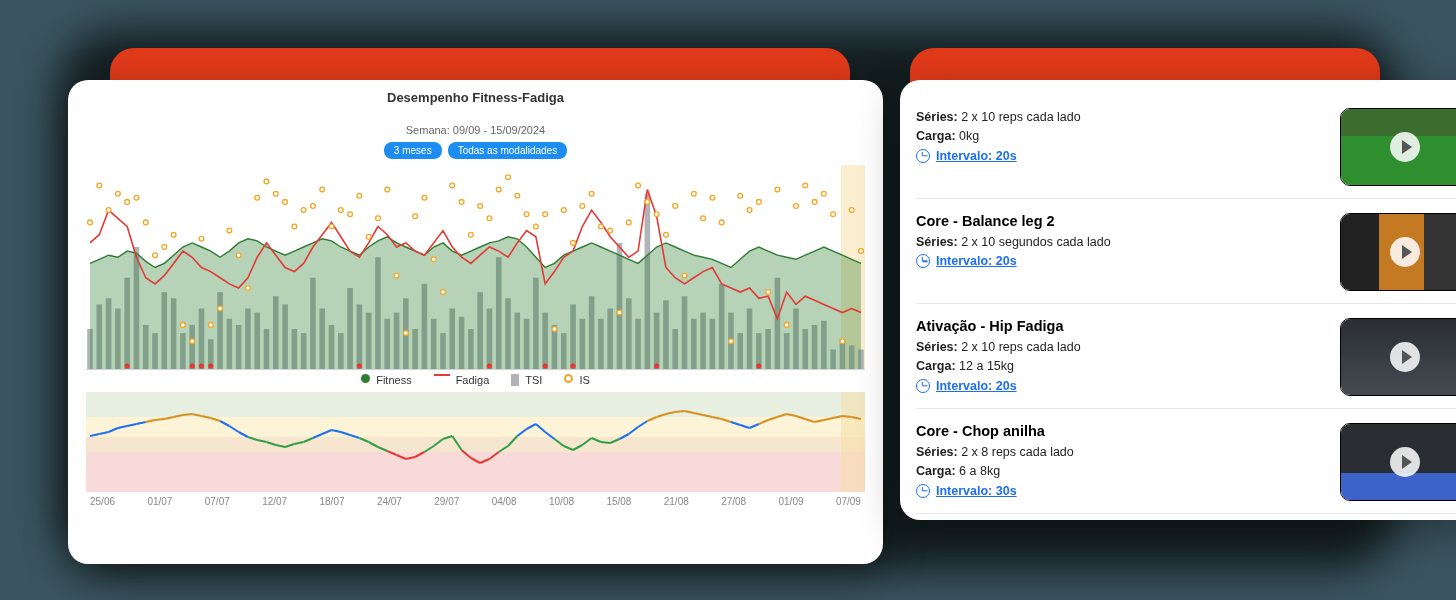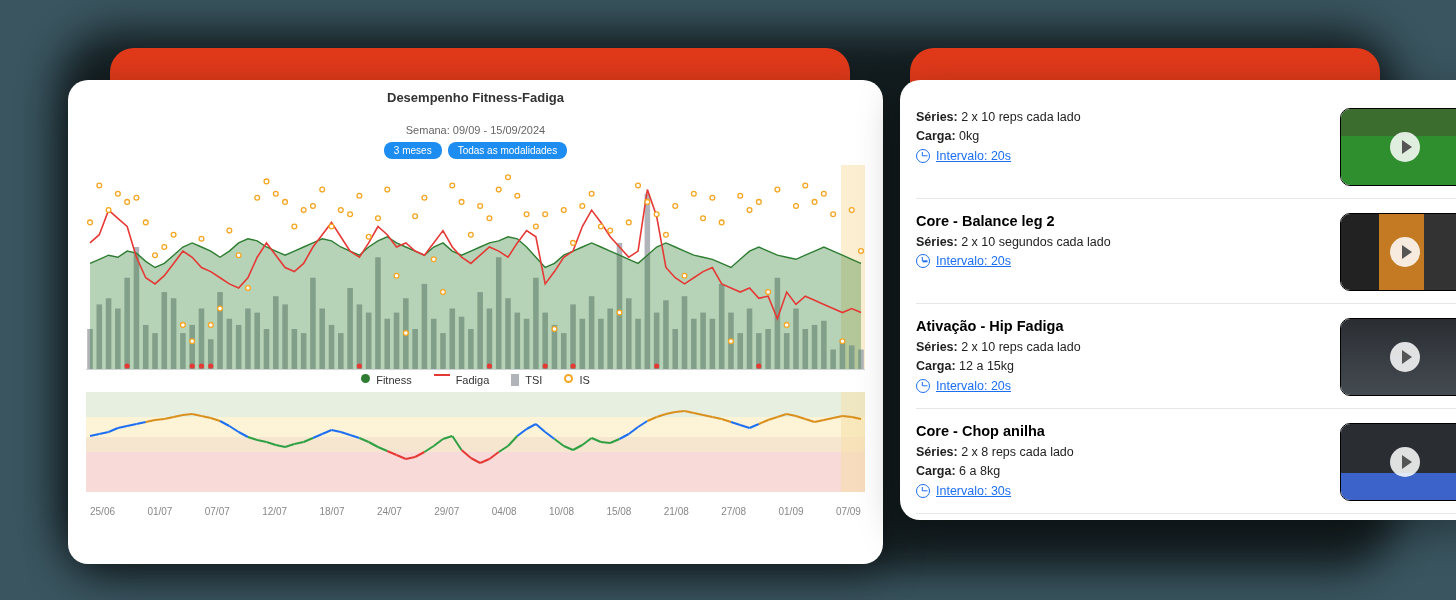--- a/index.html
+++ b/index.html
@@ -67,38 +67,38 @@
     font-size: 11px; color: #333; margin-top: 4px;
   }
   .legend-item { display: flex; align-items: flex-start; gap: 6px; }
   .swatch-dot { width: 9px; height: 9px; border-radius: 50%; display: inline-block; }
   .swatch-line { width: 16px; height: 2px; display: inline-block; }
   .swatch-bar { width: 8px; height: 12px; display: inline-block; }
   .swatch-ring { width: 9px; height: 9px; border-radius: 50%; background: #fff; display: inline-block; }
   .mini-stage { position: relative; width: 100%; height: 100px; margin-top: 6px; }
   .xticks {
     display: flex; justify-content: space-between;
-    font-size: 10px; color: #888; margin-top: 14px; padding: 0 4px;
+    font-size: 10px; color: #888; margin-top: 4px; padding: 0 4px;
   }
 
   
   .ex-item {
     border-top: 1px solid #e5e7eb;
     padding: 14px 0 12px;
     display: flex; gap: 14px;
   }
   .ex-item:first-child { border-top: none; padding-top: 4px; }
   .ex-text { flex: 1; }
   .ex-title { font-weight: 700; font-size: 14.5px; margin-bottom: 4px; }
   .ex-line { font-size: 12.5px; color: #222; line-height: 1.55; }
   .ex-line b { font-weight: 700; }
   .interval {
     display: flex; gap: 6px;
     color: #1d6ff2; text-decoration: underline;
-    font-size: 12.5px; margin-top: 2px; cursor: pointer;
+    font-size: 12.5px; margin-top: 2px; cursor: pointer; font-weight: bold;
   }
   .clock {
     width: 14px; height: 14px; border: 1.6px solid #1d6ff2; border-radius: 50%;
     position: relative; display: inline-block;
   }
   .clock::before, .clock::after {
     content:""; position:absolute; background:#1d6ff2; left:50%; top:50%;
     transform-origin: left center;
   }
   .clock::before { width:4px; height:1.4px; transform: translate(-0.5px,-0.7px) rotate(-90deg); }

